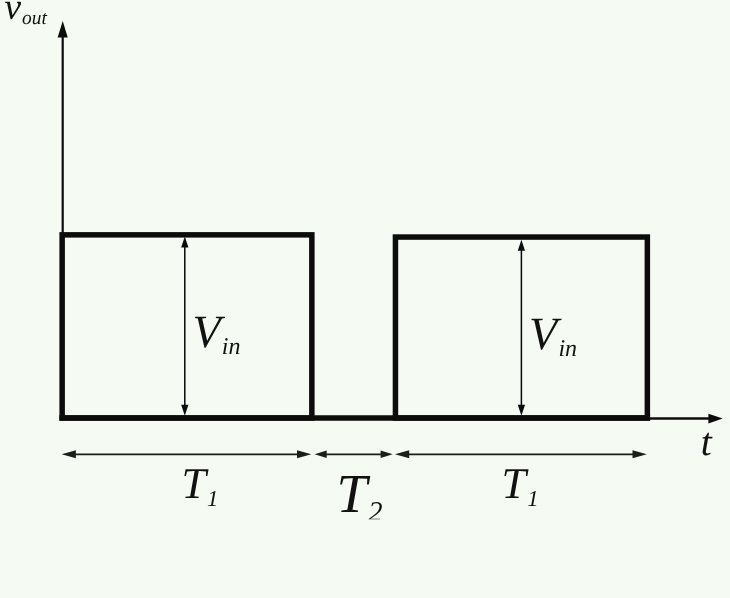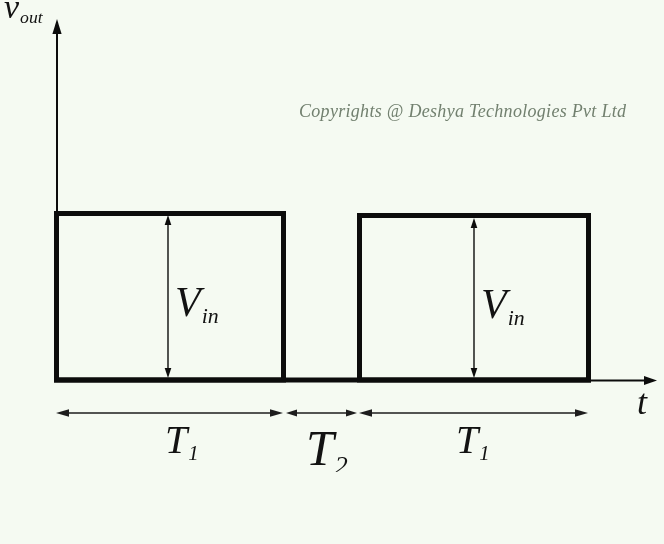--- a/index.html
+++ b/index.html
@@ -83,21 +83,20 @@
       <line class="dimline" x1="66" y1="493" x2="351" y2="493" stroke-width="1.6"></line>
       <polygon class="dimhead" points="56,493 69,489.3 69,496.7"></polygon>
       <polygon class="dimhead" points="361,493 348,489.3 348,496.7"></polygon>
     </g>
   </svg>
 
   <div class="lbl vout" style="left:4px; top:-10px; font-size:34px;">
     <span class="main">v</span><span class="sub">out</span>
   </div>
 
-  <div class="copyright" style="left:299px; top:101px; font-size:18px;">Copyrights @ Deshya Technologies Pvt Ltd</div>
 
   <div class="lbl" style="left:175px; top:281px; font-size:42px;">
     <span class="main">V</span><span class="sub">in</span>
   </div>
 
   <div class="lbl" style="left:481px; top:283px; font-size:42px;">
     <span class="main">V</span><span class="sub">in</span>
   </div>
 
   <div class="lbl" style="left:637px; top:384px; font-size:36px;">t</div>

